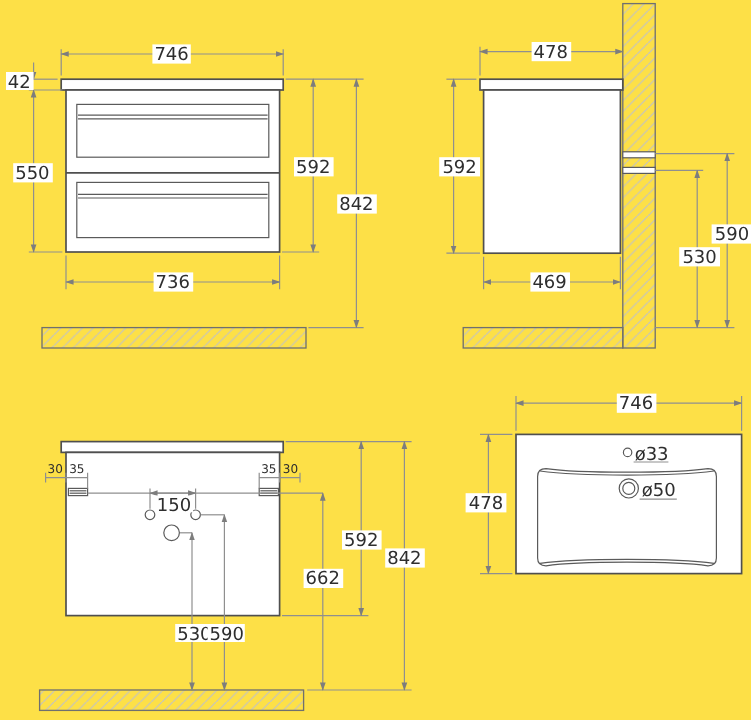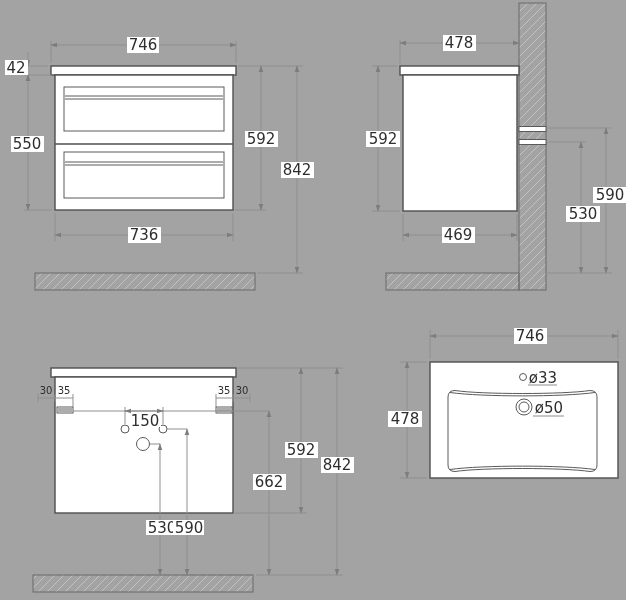--- a/index.html
+++ b/index.html
@@ -1,16 +1,16 @@
 <!DOCTYPE html>
 <html><head>
 <meta charset="utf-8">
 <style>
   html,body{margin:0;padding:0;background:#fff;}
-  #page{position:relative;width:626px;height:600px;background:#a3a3a3;overflow:hidden;
+  #page{position:relative;width:626px;height:600px;background:#fde047;overflow:hidden;
         font-family:"DejaVu Sans",sans-serif;}
   svg{position:absolute;left:0;top:0;}
   .o  {fill:none;stroke:#4f4f4f;stroke-width:1.4;}
   .of {fill:#ffffff;stroke:#4f4f4f;stroke-width:1.4;}
   .t  {fill:none;stroke:#5a5a5a;stroke-width:1;}
   .d  {fill:none;stroke:#8f8f8f;stroke-width:1;}
   .h  {fill:url(#hatch);stroke:#6f6f6f;stroke-width:1.1;}
   .halo{fill:#ffffff;}
   .lbl{font:15px "DejaVu Sans",sans-serif;fill:#2e2e2e;text-anchor:middle;}
   .sm {font:10px "DejaVu Sans",sans-serif;fill:#2e2e2e;text-anchor:middle;}

